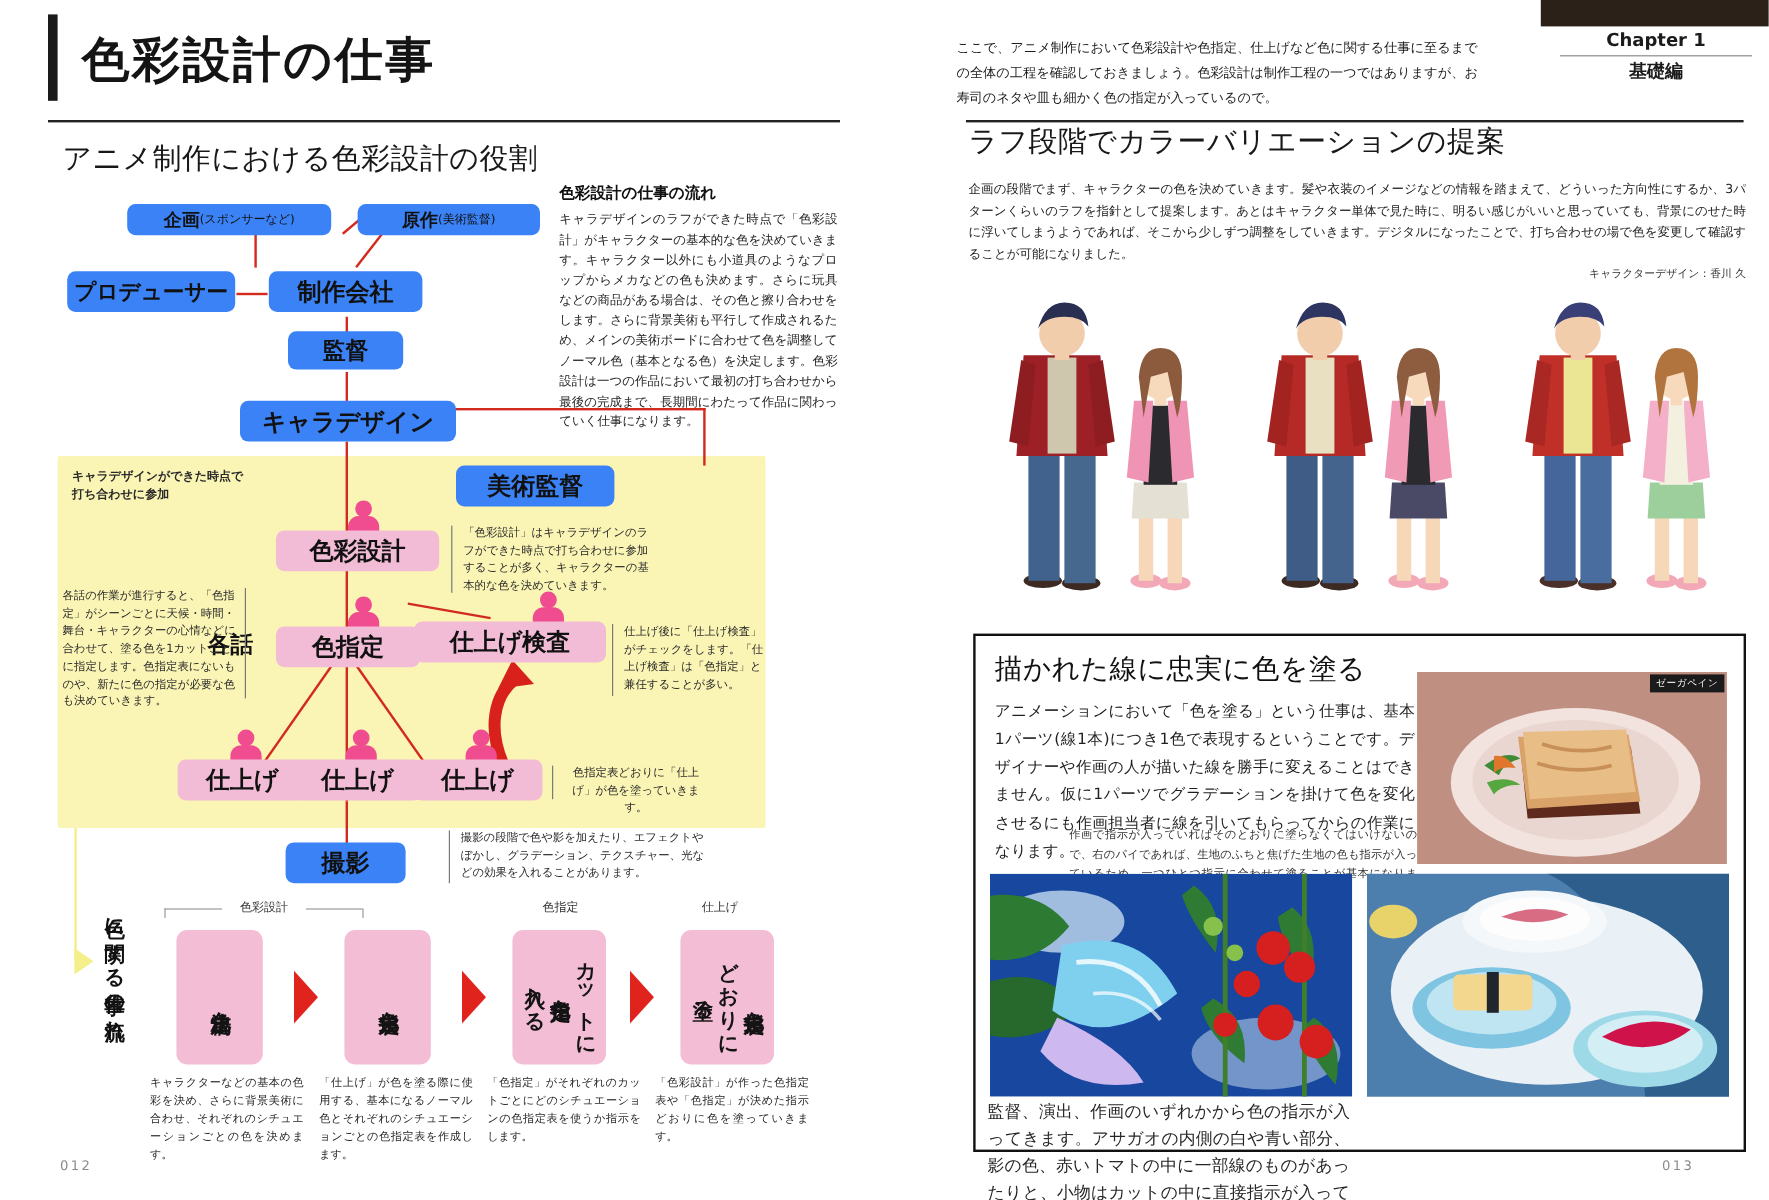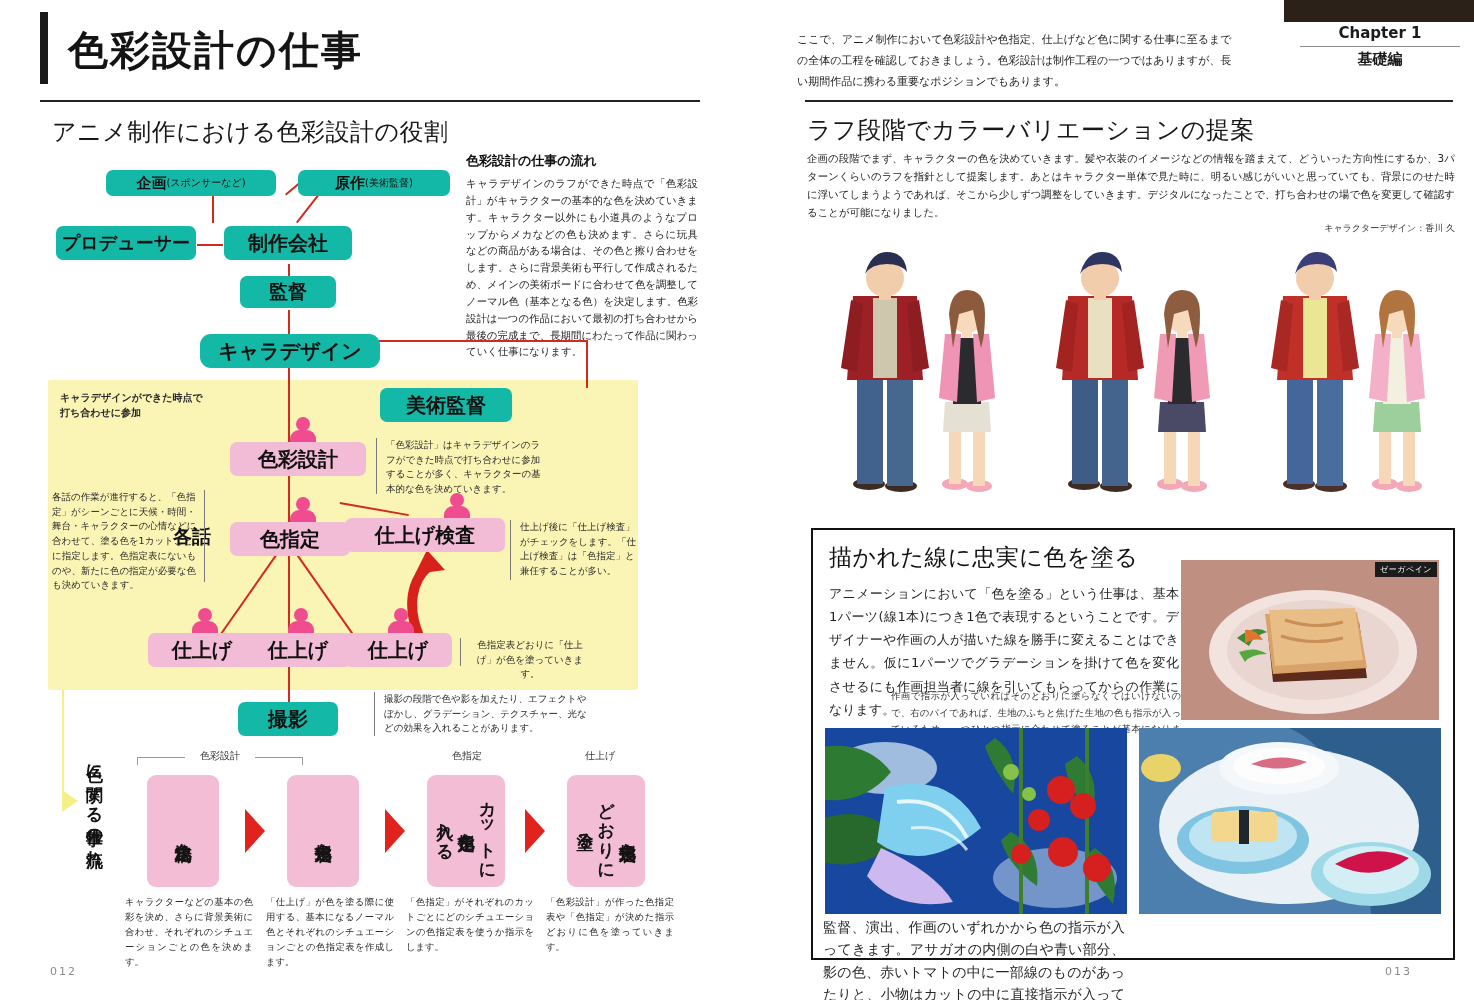--- a/index.html
+++ b/index.html
@@ -34,21 +34,21 @@
   .flow { position:absolute; left:40px; top:150px; width:660px; height:600px; }
   .yellow-box {
     position:absolute; left:8px; top:230px; width:590px; height:310px;
     background:#fbf5b5; border-radius:2px;
   }
   .nodeblue, .nodepink {
     position:absolute; border-radius:7px;
     display:flex; align-items:center; justify-content:center;
     font-weight:bold; color:#111; white-space:nowrap;
   }
-  .nodeblue { background:#14b8a6;text-align:right; }
+  .nodeblue { background:#3b82f6;text-align:right; }
   .nodepink { background:#f3bcd6; }
   .nodeblue .sub, .nodepink .sub { font-size:10px; font-weight:normal; }
   .person {
     position:absolute; width:26px; height:34px;
   }
   .person .head {
     position:absolute; left:6px; top:0; width:14px; height:14px;
     background:#ef4d90; border-radius:50%;
   }
   .person .body {
@@ -123,21 +123,21 @@
   .chapter-rule { position:absolute; right:14px; top:46px; width:160px; height:1px; background:#8c8c8c; }
   .chapter-jp {
     position:absolute; right:14px; top:50px; width:160px; text-align:center;
     font-size:15px; font-weight:bold; color:#1b1b1b;
   }
   .lead-text {
     position:absolute; left:60px; top:30px; width:440px;
     font-size:11px; line-height:1.9; color:#1d1d1d;
   }
   .hr-top-r { position:absolute; left:68px; top:100px; width:648px; height:2px; background:#222; }
-  .sec-head.r { left:70px; top:114px; }
+  .sec-head.r { left:70px; top:102px; }
   .rp-body {
     position:absolute; left:70px; top:150px; width:648px;
     font-size:10.4px; line-height:1.72; color:#222; text-align:justify;
   }
   .credit {
     position:absolute; left:70px; top:222px; width:648px; text-align:right;
     font-size:9px; color:#333;
   }
 
   
@@ -217,21 +217,21 @@
       <span>企画</span>
         <span class="sub">(スポンサーなど)</span>
     </div>
     <div class="nodeblue" style="left:258px; top:20px; width:152px; height:26px; font-size:15px;">
       <span>原作</span>
         <span class="sub">(美術監督)</span>
     </div>
     <div class="nodeblue" style="left:16px; top:76px; width:140px; height:34px; font-size:18px;">プロデューサー</div>
     <div class="nodeblue" style="left:184px; top:76px; width:128px; height:34px; font-size:20px;">制作会社</div>
     <div class="nodeblue" style="left:200px; top:126px; width:96px; height:32px; font-size:19px;">監督</div>
-    <div class="nodeblue" style="left:160px; top:184px; width:180px; height:34px; font-size:20px;border-radius:11px;">キャラデザイン</div>
+    <div class="nodeblue" style="left:160px; top:184px; width:180px; height:34px; font-size:20px;">キャラデザイン</div>
     <div class="nodeblue" style="left:340px; top:238px; width:132px; height:34px; font-size:20px;">美術監督</div>
 
     <div class="person" style="left:250px; top:267px;">
         <div class="head"></div>
         <div class="body"></div>
       </div>
     <div class="nodepink" style="left:190px; top:292px; width:136px; height:34px; font-size:20px;">色彩設計</div>
 
     <div class="person" style="left:250px; top:347px;">
         <div class="head"></div>
@@ -319,21 +319,21 @@
   <div class="pagenum l">012</div>
 </div>
 
 <div class="page page-right">
 
   <div class="chapter-tab"></div>
   <div class="chapter-no">Chapter 1</div>
   <div class="chapter-rule"></div>
   <div class="chapter-jp">基礎編</div>
 
-  <div class="lead-text">ここで、アニメ制作において色彩設計や色指定、仕上げなど色に関する仕事に至るまでの全体の工程を確認しておきましょう。色彩設計は制作工程の一つではありますが、長い期間作品に携わる重要なポジションでもあります。</div>
+  <div class="lead-text">ここで、アニメ制作において色彩設計や色指定、仕上げなど色に関する仕事に至るまでの全体の工程を確認しておきましょう。色彩設計は制作工程の一つではありますが、お寿司のネタや皿も細かく色の指定が入っているので。</div>
   <div class="hr-top-r"></div>
 
   <div class="sec-head r">ラフ段階でカラーバリエーションの提案</div>
   <div class="rp-body">企画の段階でまず、キャラクターの色を決めていきます。髪や衣装のイメージなどの情報を踏まえて、どういった方向性にするか、3パターンくらいのラフを指針として提案します。あとはキャラクター単体で見た時に、明るい感じがいいと思っていても、背景にのせた時に浮いてしまうようであれば、そこから少しずつ調整をしていきます。デジタルになったことで、打ち合わせの場で色を変更して確認することが可能になりました。</div>
   <div class="credit">キャラクターデザイン：香川 久</div>
 
   <div class="char-area">
     
     <svg width="648" height="270">
       <g>

